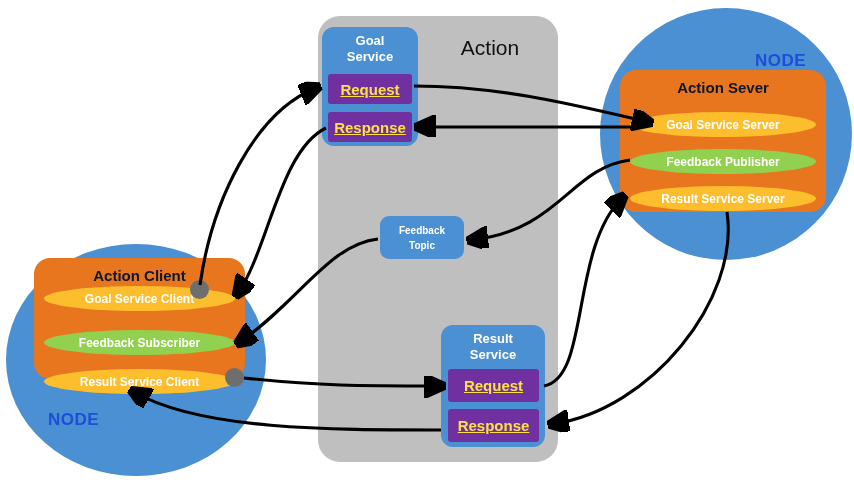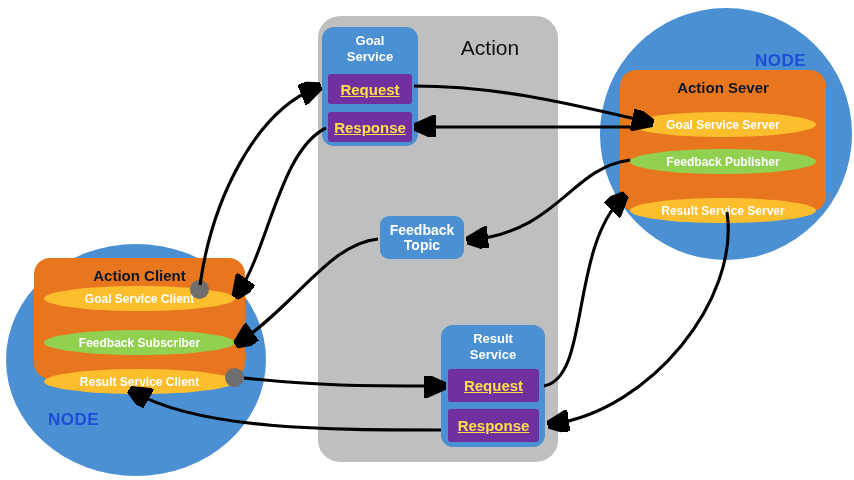--- a/index.html
+++ b/index.html
@@ -39,21 +39,21 @@
   .pill.yellow{background:#fdbe2e;}
   .pill.green{background:#92d050;}
 
   
   #pill-goal-client{left:44px;top:286px;width:191px;height:25px;}
   #pill-feedback-sub{left:44px;top:330px;width:191px;height:25px;}
   #pill-result-client{left:44px;top:369px;width:191px;height:25px;}
   
   #pill-goal-server{left:630px;top:112px;width:186px;height:25px;}
   #pill-feedback-pub{left:630px;top:149px;width:186px;height:25px;}
-  #pill-result-server{left:630px;top:186px;width:186px;height:25px;margin-top:12px;}
+  #pill-result-server{left:630px;top:186px;width:186px;height:25px;}
 
   
   .svc-box{position:absolute;background:#4a90d2;border-radius:12px;}
   #goal-service-box{left:322px;top:27px;width:96px;height:119px;}
   #result-service-box{left:441px;top:325px;width:104px;height:122px;}
   .svc-title{position:absolute;width:100%;text-align:center;top:6px;
     color:#ffffff;font-size:13px;font-weight:bold;line-height:16px;}
 
   .msg{position:absolute;background:#7030a0;border-radius:3px;
        display:flex;align-items:center;justify-content:center;
@@ -61,21 +61,21 @@
   #goal-request{left:328px;top:74px;width:84px;height:30px;}
   #goal-response{left:328px;top:112px;width:84px;height:30px;}
   #result-request{left:448px;top:369px;width:91px;height:33px;}
   #result-response{left:448px;top:409px;width:91px;height:33px;}
 
   
   #feedback-topic{
     position:absolute;left:380px;top:216px;width:84px;height:43px;
     background:#4a90d2;border-radius:9px;
     display:flex;align-items:center;justify-content:center;text-align:center;
-    color:#ffffff;font-size:14px;font-weight:bold;line-height:15px;}
+    color:#ffffff;font-size:10px;font-weight:bold;line-height:15px;}
 
   
   .dot{position:absolute;border-radius:50%;background:#6e6e6e;}
   #dot-goal-client{left:190px;top:280px;width:19px;height:19px;}
   #dot-result-client{left:225px;top:368px;width:19px;height:19px;}
 
   
   #arrows{position:absolute;left:0;top:0;width:854px;height:480px;
           pointer-events:none;}
   #arrows path{fill:none;stroke:#000000;stroke-width:3.1;}

